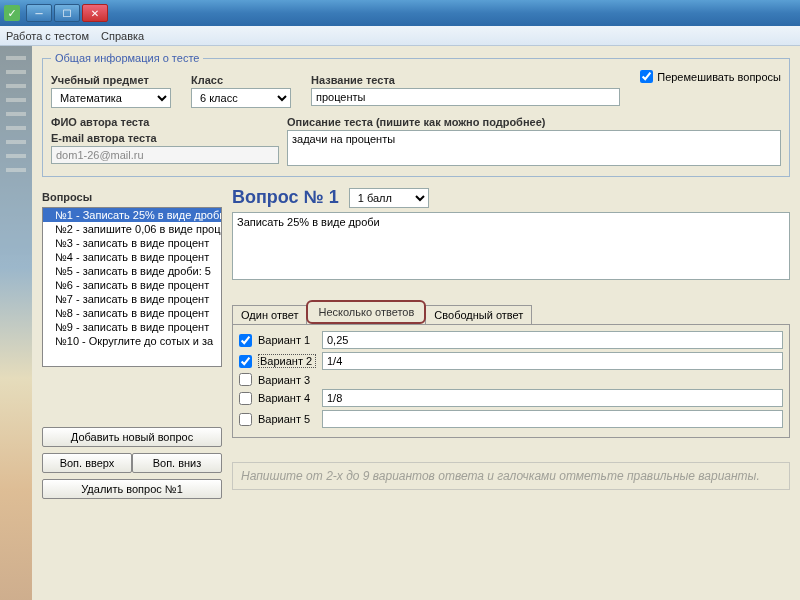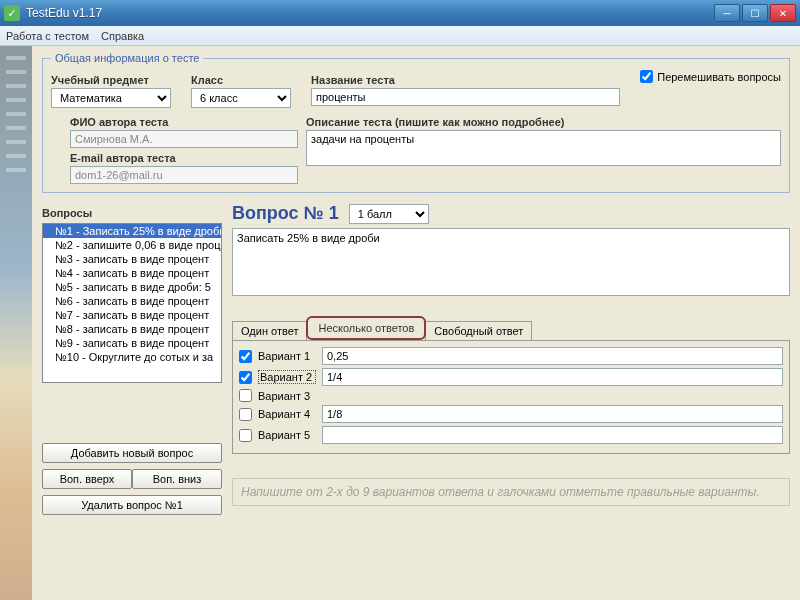--- a/index.html
+++ b/index.html
@@ -29,21 +29,21 @@
   select { height: 20px; }
   
   .info-top { display: flex; gap: 20px; }
   .col-subj { width: 120px; }
   .col-class { width: 100px; }
   .col-name { flex: 1; }
   .col-shuffle { display: flex; align-items: flex-start; padding-top: 0; }
   .shuffle-box { display: flex; align-items: center; gap: 4px; white-space: nowrap; }
   
   .info-mid { display: flex; gap: 8px; margin-top: 4px; }
-  .col-author { width: 228px; margin-left: 19px; }
+  .col-author { width: 228px; }
   .col-desc { flex: 1; }
   .col-desc textarea { width: 100%; height: 36px; resize: none; }
   
   .main-split { display: flex; gap: 10px; margin-top: 10px; }
   .left-pane { width: 180px; display: flex; flex-direction: column; }
   .right-pane { flex: 1; display: flex; flex-direction: column; }
   
   .qlist { border: 1px solid #888; background: white; height: 160px; overflow: hidden; margin-top: 2px; }
   .qitem { padding: 1px 12px; white-space: nowrap; overflow: hidden; font-size: 11px; }
   .qitem.sel { background: #3a70c8; color: white; }
@@ -68,21 +68,20 @@
   .ansrow .anstext { flex: 1; height: 18px; }
   .ansrow.active .anslabel { border: 1px dotted #555; padding: 0 1px; }
   
   .hint { color: #a0a098; font-style: italic; font-size: 12px; margin-top: 24px; border: 1px solid #c8c8c0; padding: 6px 8px; background:#ece9d8; }
 </style>
 </head>
 <body>
 
 <div class="titlebar">
   <span class="titlebar-icon">✓</span>
-  <span class="titlebar-text">TestEdu v1.17</span>
   <div class="titlebar-btns">
     <div class="titlebar-btn">─</div>
     <div class="titlebar-btn">☐</div>
     <div class="titlebar-btn close">✕</div>
   </div>
 </div>
 
 <div class="menubar">
   <span>Работа с тестом</span>
   <span>Справка</span>
@@ -113,21 +112,20 @@
       <div class="col-shuffle">
         <label class="shuffle-box">
           <input type="checkbox" checked="" style="">
           <span>Перемешивать вопросы</span>
         </label>
       </div>
     </div>
     <div class="info-mid">
       <div class="col-author">
         <span class="lbl">ФИО автора теста</span>
-        <input type="text" disabled="" style="width: 100%;" value="Смирнова М.А.">
         <span class="lbl">E-mail автора теста</span>
         <input type="text" disabled="" style="width: 100%;" value="dom1-26@mail.ru">
       </div>
       <div class="col-desc">
         <span class="lbl">Описание теста (пишите как можно подробнее)</span>
         <textarea style="">задачи на проценты</textarea>
       </div>
     </div>
   </fieldset>
 

